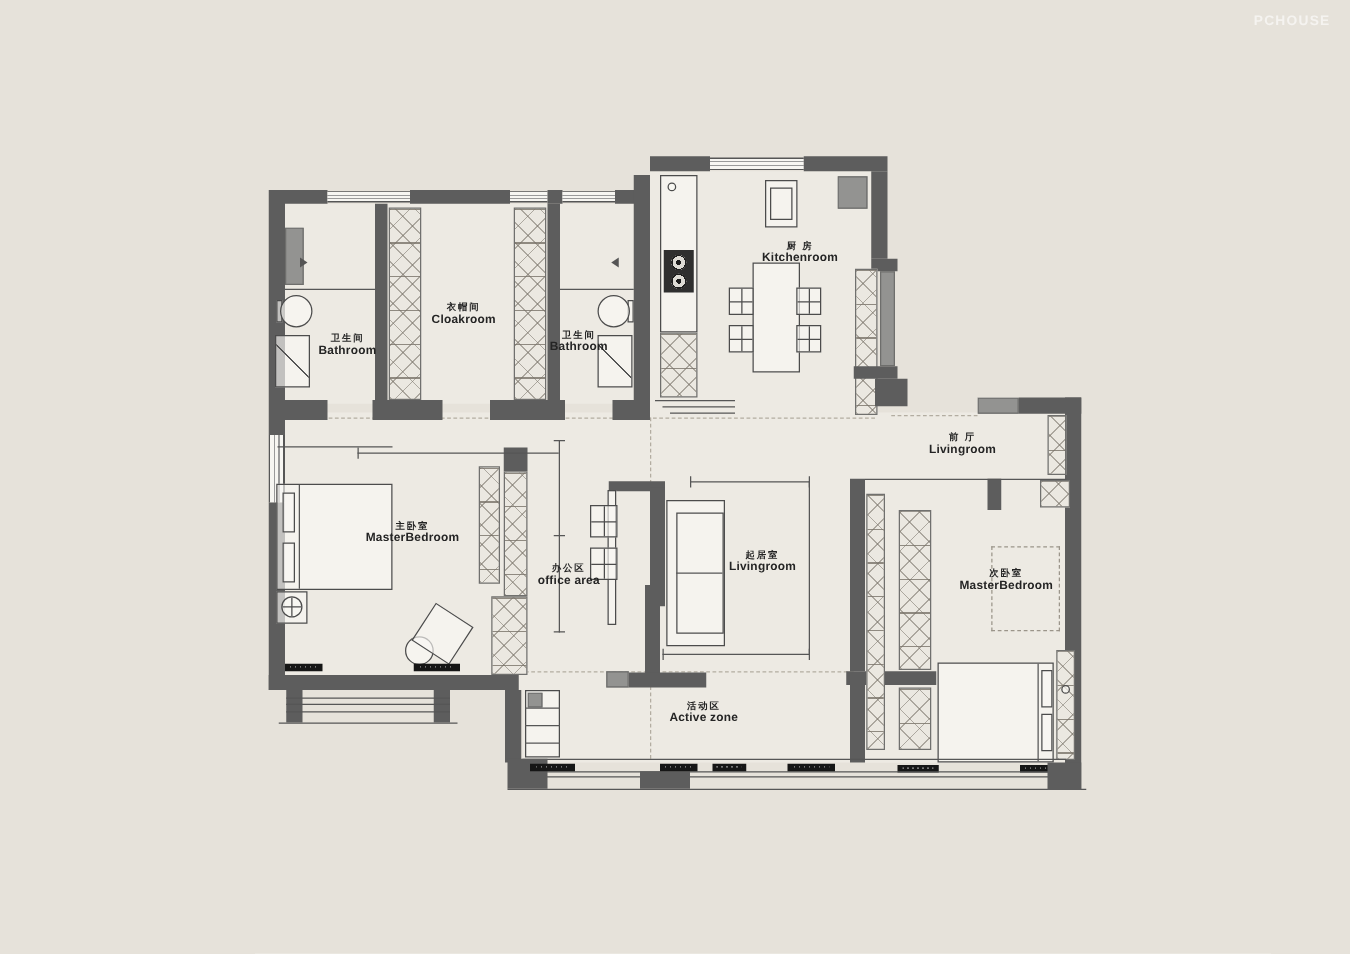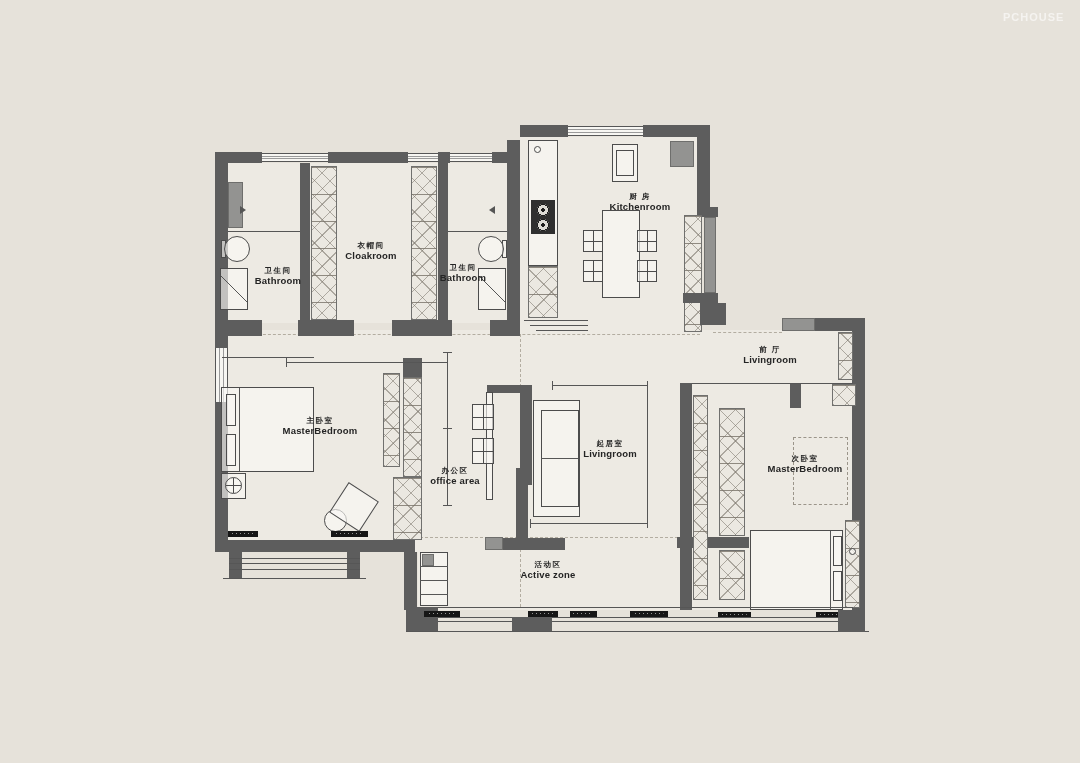--- a/index.html
+++ b/index.html
@@ -216,36 +216,36 @@
     <span class="en">Bathroom</span>
   </div>
   <div class="lbl" style="left:640px;top:192px">
     <span class="zh">厨 房</span>
     <span class="en">Kitchenroom</span>
   </div>
   <div class="lbl" style="left:770px;top:345px">
     <span class="zh">前 厅</span>
     <span class="en">Livingroom</span>
   </div>
-  <div class="lbl" style="left:320px;top:416px">
+  <div class="lbl" style="left:330px;top:416px">
     <span class="zh">主卧室</span>
     <span class="en">MasterBedroom</span>
   </div>
-  <div class="lbl" style="left:455px;top:466px">
+  <div class="lbl" style="left:455px;top:450px">
     <span class="zh">办公区</span>
     <span class="en">office area</span>
   </div>
   <div class="lbl" style="left:610px;top:439px">
     <span class="zh">起居室</span>
     <span class="en">Livingroom</span>
   </div>
   <div class="lbl" style="left:805px;top:454px">
     <span class="zh">次卧室</span>
     <span class="en">MasterBedroom</span>
   </div>
-  <div class="lbl" style="left:548px;top:560px">
+  <div class="lbl" style="left:563px;top:560px">
     <span class="zh">活动区</span>
     <span class="en">Active zone</span>
   </div>
 
   <div class="wm" style="left:1003px;top:11px">PCHOUSE</div>
 
 </div>
 
 </body></html>

